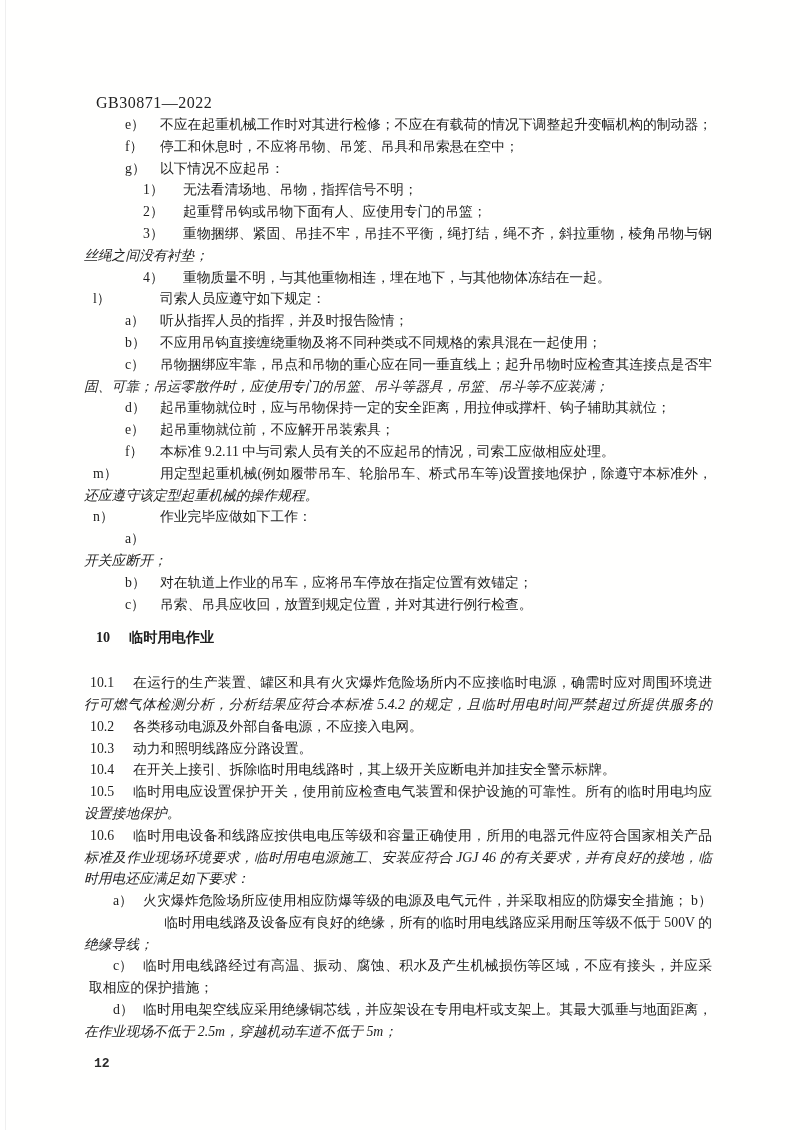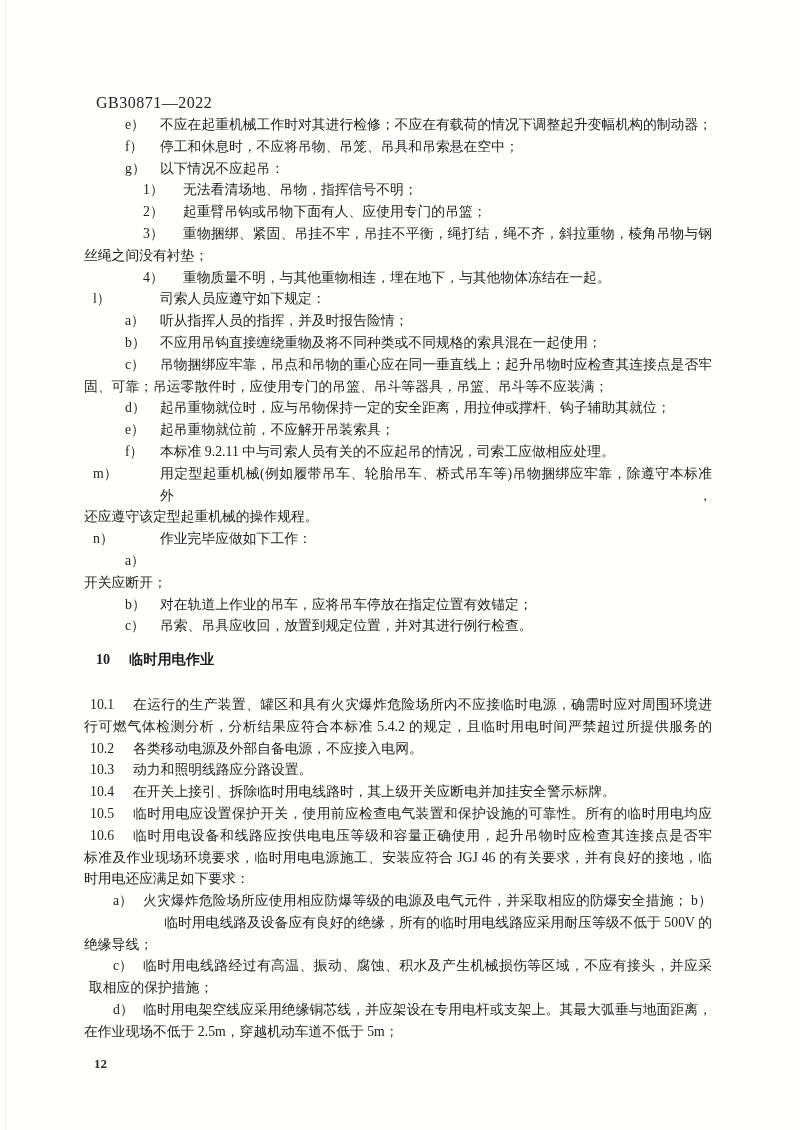--- a/index.html
+++ b/index.html
@@ -40,38 +40,38 @@
   .lbl { flex: 0 0 auto; white-space: pre; }
   .txt { flex: 1 1 auto; min-width: 0; }
   .fill > .txt { text-align: justify; text-align-last: justify; }
 
   
   .letter   { padding-left: 41px; }  .letter  > .lbl { width: 35px; }
   .number   { padding-left: 59px; }  .number  > .lbl { width: 40px; }
   .sec      { padding-left: 9px;  }  .sec     > .lbl { width: 67px; }
   .subnum   { padding-left: 6px;  }  .subnum  > .lbl { width: 43px; }
   .letter2  { padding-left: 29px; }  .letter2 > .lbl { width: 30px; }
-  .cont     { padding-left: 0; }
+  .cont     { padding-left: 0; font-style: italic; }
   .cont-s   { padding-left: 5px; font-family: Liberation Serif, serif; }
   .cont-b   { padding-left: 29px; text-align: right; }
   .heading  {
     padding-left: 12px;
     font-weight: bold;
     margin-top: 12px;
     margin-bottom: 23px;
     font-size: 14.2px;
   }
   .heading > .lbl { width: 33px; font-family: Liberation Serif, serif; }
 
   .page-num {
     position: absolute;
     left: 94px; top: 1056px;
     font-size: 13px;
     font-weight: 600;
-    font-family: Liberation Serif, serif;
+    font-family: Liberation Mono, monospace;
     color: #2a2a2a;
   }
 </style>
 </head>
 <body>
 
 <div class="page">
   <div class="doc-code">GB30871—2022</div>
 
   <div class="doc-body">
@@ -132,21 +132,21 @@
       <div class="line letter">
         <span class="lbl">e）</span>
         <span class="txt">起吊重物就位前，不应解开吊装索具；</span>
       </div>
       <div class="line letter">
         <span class="lbl">f）</span>
         <span class="txt">本标准 9.2.11 中与司索人员有关的不应起吊的情况，司索工应做相应处理。</span>
       </div>
       <div class="line sec fill">
         <span class="lbl">m）</span>
-        <span class="txt">用定型起重机械(例如履带吊车、轮胎吊车、桥式吊车等)吊物捆绑应牢靠，除遵守本标准外，</span>
+        <span class="txt">用定型起重机械(例如履带吊车、轮胎吊车、桥式吊车等)设置接地保护，除遵守本标准外，</span>
       </div>
       <div class="line cont">
         <span class="txt">还应遵守该定型起重机械的操作规程。</span>
       </div>
       <div class="line sec">
         <span class="lbl">n）</span>
         <span class="txt">作业完毕应做如下工作：</span>
       </div>
       <div class="line letter fill">
         <span class="lbl">a）</span>
@@ -182,23 +182,26 @@
         <span class="txt">动力和照明线路应分路设置。</span>
       </div>
       <div class="line subnum">
         <span class="lbl">10.4</span>
         <span class="txt">在开关上接引、拆除临时用电线路时，其上级开关应断电并加挂安全警示标牌。</span>
       </div>
       <div class="line subnum fill">
         <span class="lbl">10.5</span>
         <span class="txt">临时用电应设置保护开关，使用前应检查电气装置和保护设施的可靠性。所有的临时用电均应</span>
       </div>
+      <div class="line cont">
+        <span class="txt">设置接地保护。</span>
+      </div>
       <div class="line subnum fill">
         <span class="lbl">10.6</span>
-        <span class="txt">临时用电设备和线路应按供电电压等级和容量正确使用，起升吊物时应检查其连接点是否牢</span>
+        <span class="txt">临时用电设备和线路应按供电电压等级和容量正确使用，所用的电器元件应符合国家相关产品</span>
       </div>
       <div class="line cont fill">
         <span class="txt">标准及作业现场环境要求，临时用电电源施工、安装应符合 JGJ 46 的有关要求，并有良好的接地，临</span>
       </div>
       <div class="line cont">
         <span class="txt">时用电还应满足如下要求：</span>
       </div>
       <div class="line letter2 fill">
         <span class="lbl">a）</span>
         <span class="txt">火灾爆炸危险场所应使用相应防爆等级的电源及电气元件，并采取相应的防爆安全措施； b）</span>

